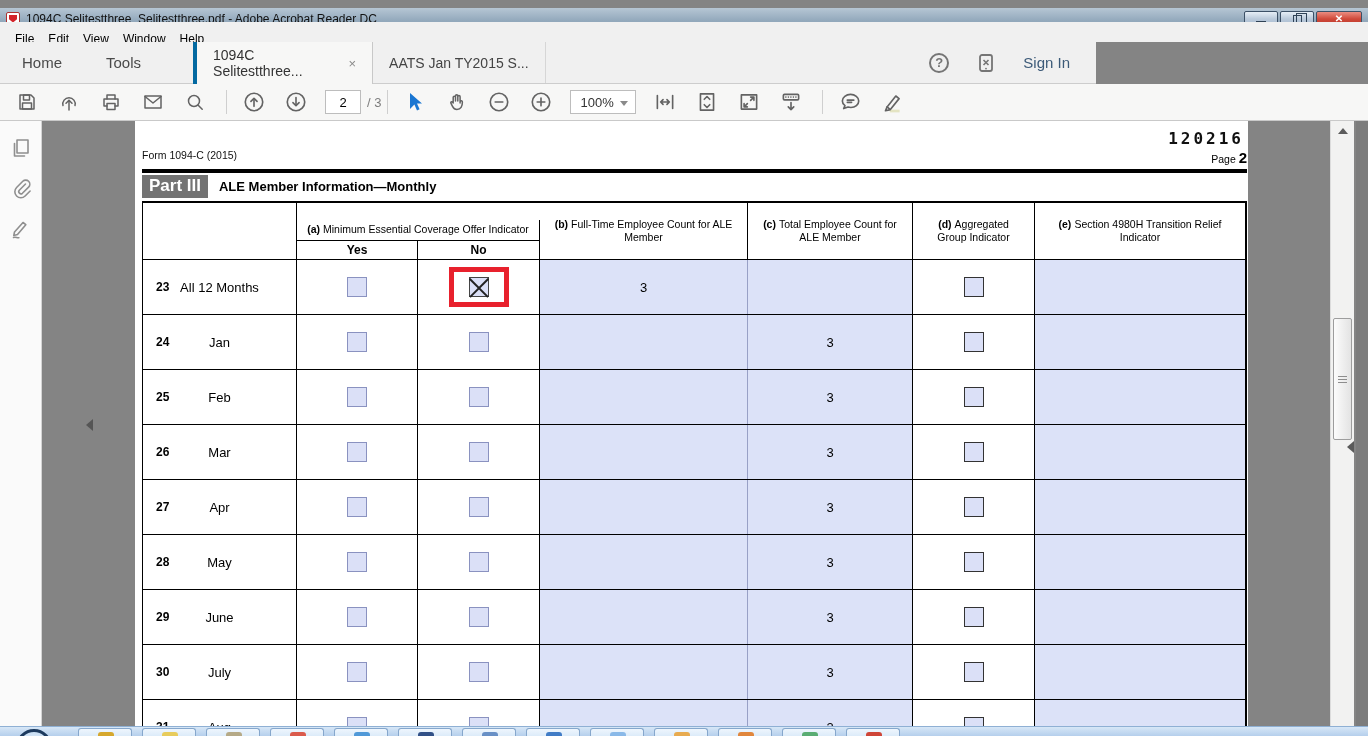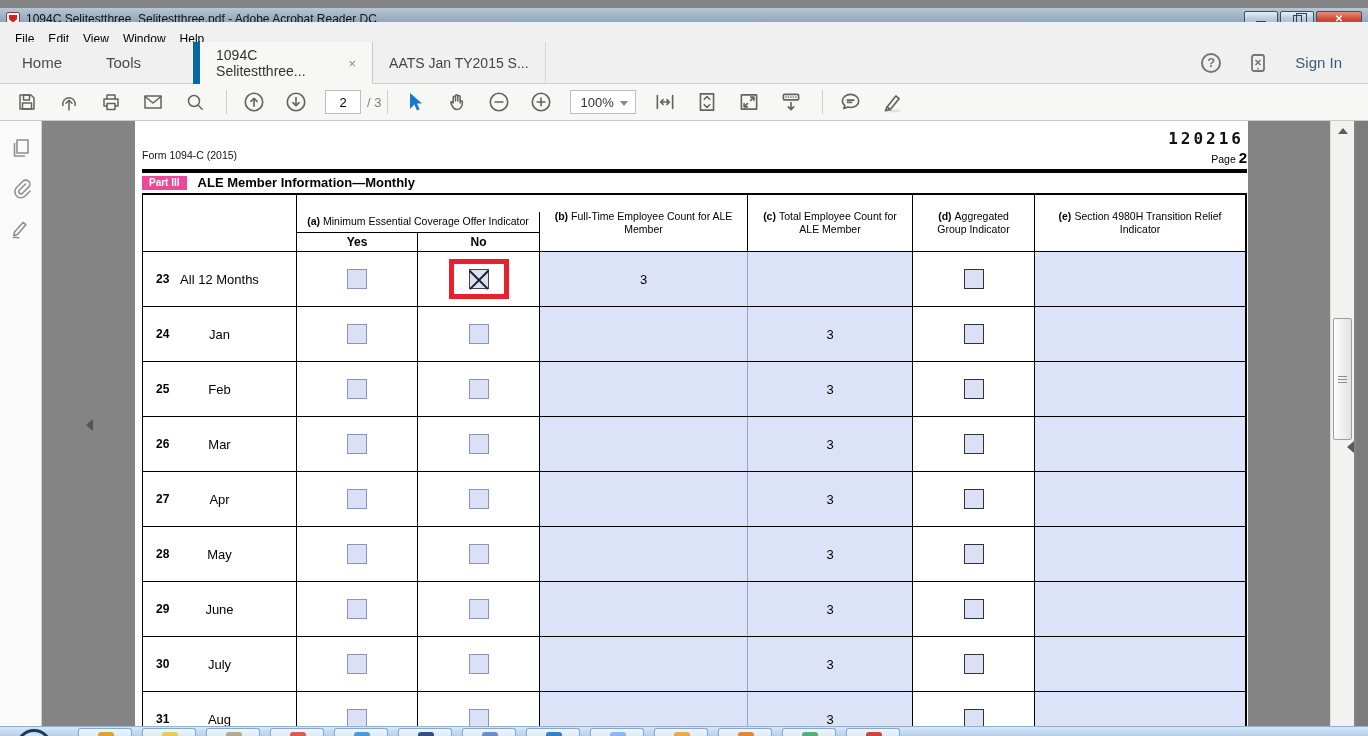--- a/index.html
+++ b/index.html
@@ -21,25 +21,25 @@
   .glyph-restore { width:9px; height:8px; border:1px solid #2f4256; position:relative; background:transparent; }
   .glyph-restore::after { content:""; position:absolute; left:2px; top:-3px; width:9px; height:8px; border:1px solid #2f4256; }
 
   
   .menubar { position:absolute; top:22px; left:0; width:1368px; height:20px; background:#f0f0f0;
     display:flex; align-items:center; padding-left:8px; font-size:12px; color:#000; }
   .menu-item { padding:2px 7px; cursor:default;margin-top:13px; }
   .menu-item::first-letter { text-decoration:underline; }
 
   
-  .tabbar { position:absolute; top:42px; left:0; width:1368px; height:42px; background:#f0f0f0;
+  .tabbar { position:absolute; top:42px; left:0; width:1096px; height:42px; background:#f0f0f0;
     border-bottom:1px solid #cdcdcd; display:flex; align-items:stretch; font-size:15px; color:#4a4a4a; }
   .navlabel { display:flex; align-items:center; padding:0 22px; }
   .doc-tab { display:flex; align-items:center; gap:10px; padding:0 16px; font-size:14px; max-width:180px; }
-  .doc-tab.active { background:#f7f7f6; border-left:7px solid #0369a1; border-right:1px solid #c8c8c8; margin-bottom:-1px; color:#333; }
+  .doc-tab.active { background:#f7f7f6; border-left:4px solid #0369a1; border-right:1px solid #c8c8c8; margin-bottom:-1px; color:#333; }
   .doc-tab.inactive { border-right:1px solid #d6d6d6; color:#444; }
   .tab-close { color:#8a8a8a; font-size:13px; }
   .tab-right { margin-left:auto; display:flex; align-items:center; gap:26px; padding-right:26px; }
   .help-circle { width:20px; height:20px; border:2px solid #757575; border-radius:50%; color:#757575;
     font-size:13px; font-weight:bold; display:flex; align-items:center; justify-content:center; }
   .signin { font-size:15px; color:#3c5a78; }
 
   
   .toolbar { position:absolute; top:84px; left:0; width:1368px; height:37px; background:#f7f7f6;
     border-bottom:1px solid #c9c9c9; display:flex; align-items:center; padding-left:14px; }
@@ -76,21 +76,21 @@
 
   
   .page { position:absolute; left:93px; top:0; width:1113px; height:615px; background:#fff; padding:8px 0 0 7px; color:#000; }
   .serial { text-align:right; padding-right:4px; font-family:"DejaVu Sans Mono",monospace; font-weight:bold;
     font-size:16px; letter-spacing:3px; color:#111; }
   .hdr-line { display:flex; justify-content:space-between; align-items:flex-start; width:1105px; margin-top:1px; }
   .form-id { font-size:10.5px; color:#111; }
   .page-num { font-size:10.5px; }
   .page-num b { font-size:15px; }
   .part-bar { width:1105px; border-top:4px solid #000; margin-top:3px; display:flex; align-items:center; padding:2px 0 2px 0; }
-  .part-label { background:#ec4899; color:#fff; font-weight:bold; font-size:10px; padding:1px 7px 2px; }
+  .part-label { background:#737373; color:#fff; font-weight:bold; font-size:17px; padding:1px 7px 2px; }
   .part-title { font-weight:bold; font-size:13px; margin-left:11px; }
 
   .ftable { width:1105px; border-top:2px solid #000; border-left:1px solid #000; border-right:2px solid #000; margin-top:1px; }
   .thead { display:grid; grid-template-columns:154px 121px 122px 208px 165px 122px 210px;
     grid-template-rows:38px 18px; border-bottom:1px solid #000; font-size:10.5px; text-align:center; }
   .th { display:flex; align-items:center; justify-content:center; padding:0 10px; line-height:1.25; }
   .th b { margin-right:3px; }
   .h-corner { grid-column:1; grid-row:1/3; border-right:1px solid #000; }
   .h-a { grid-column:2/4; grid-row:1; border-right:1px solid #000; border-bottom:1px solid #000;margin-top:17px; }
   .h-yes { grid-column:2; grid-row:2; border-right:1px solid #000; font-weight:bold; font-size:12px; }

